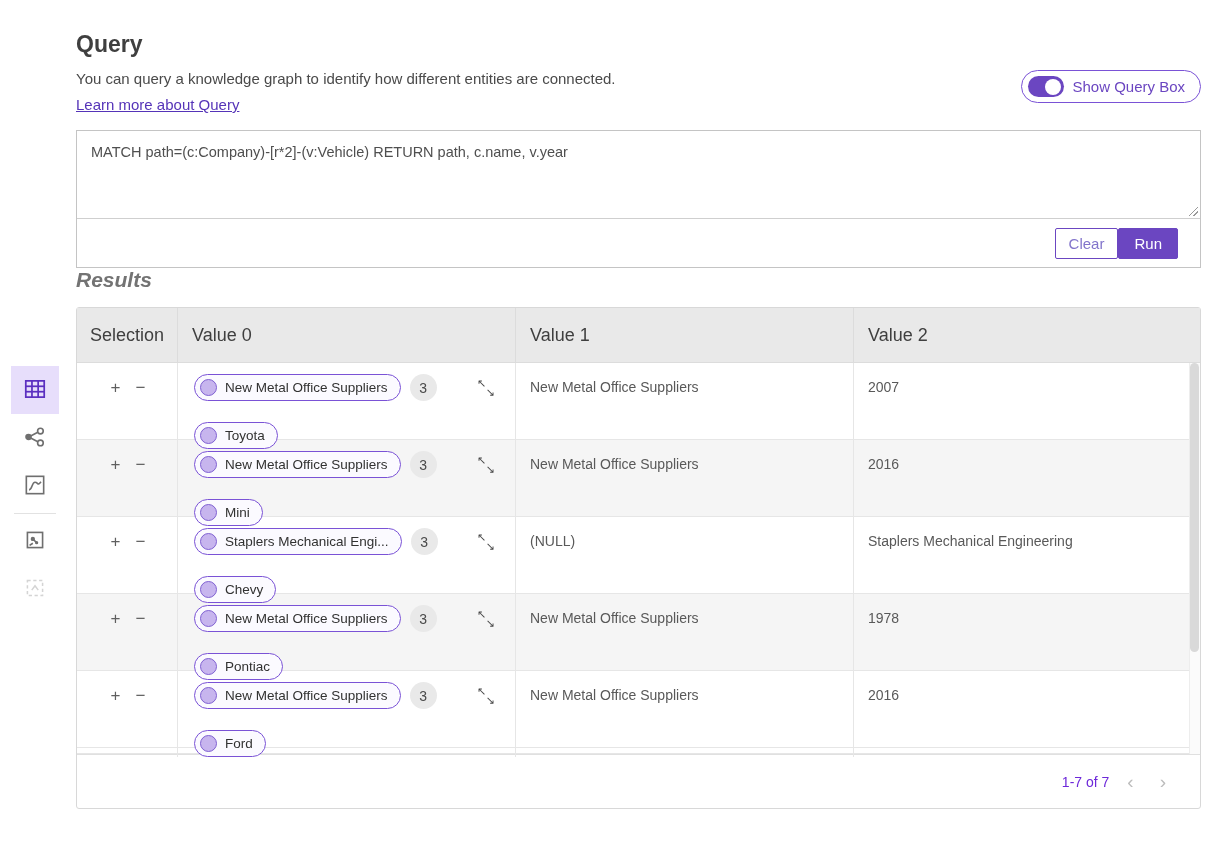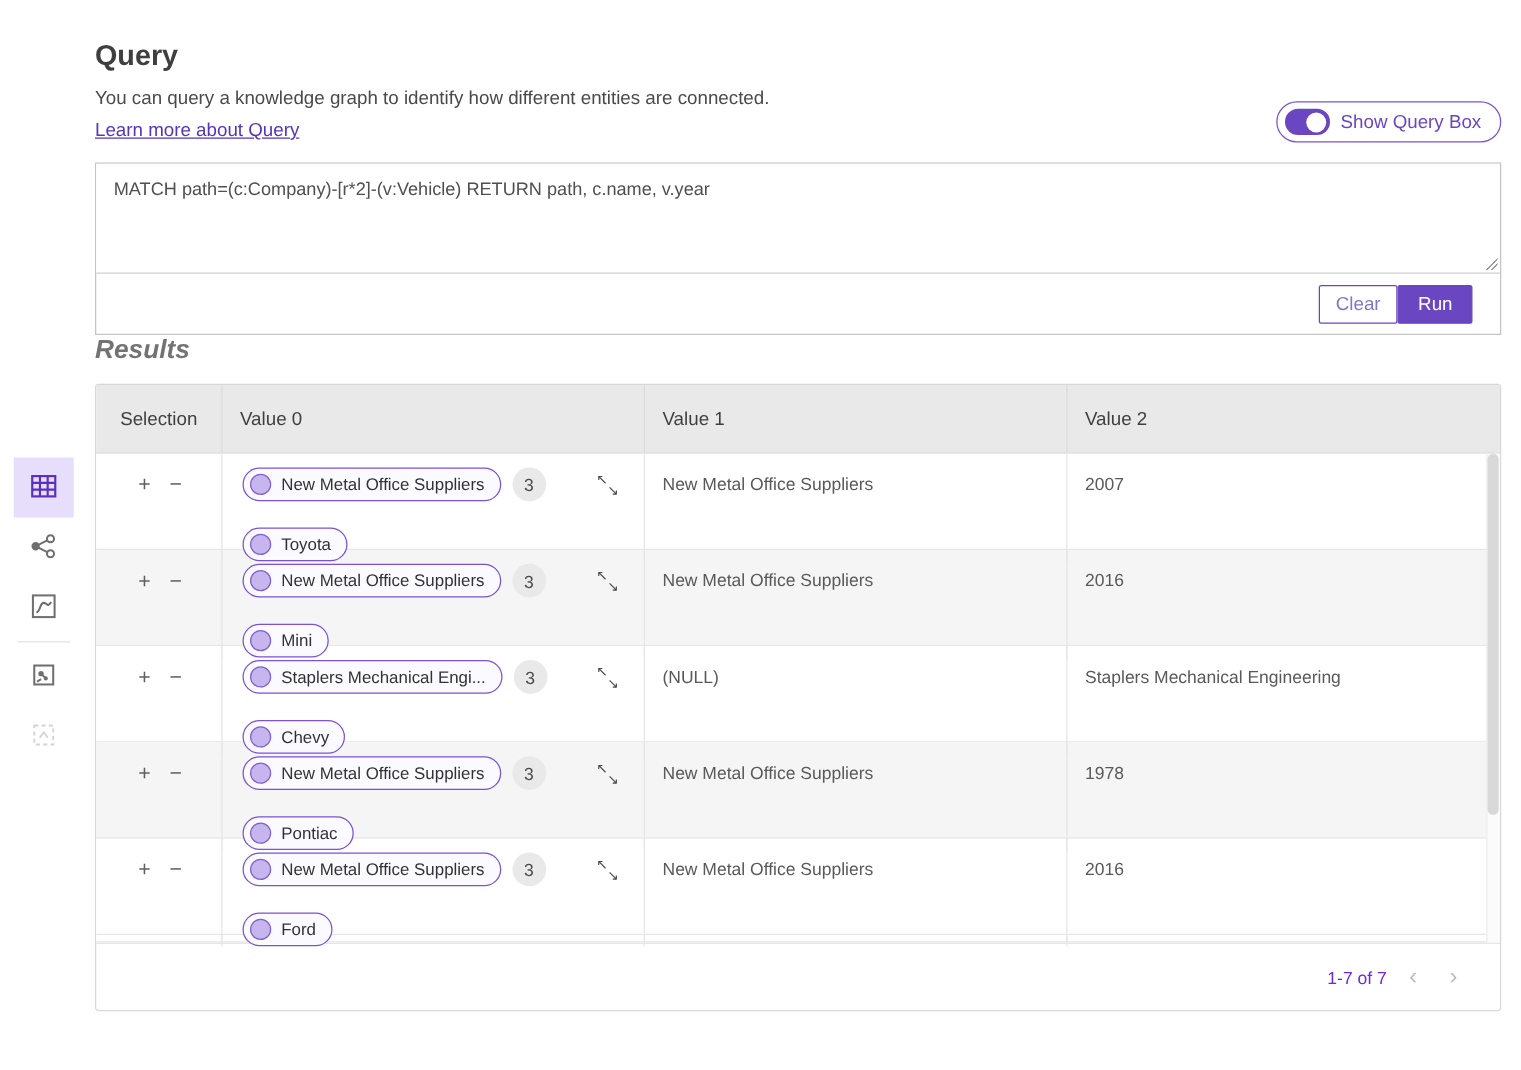--- a/index.html
+++ b/index.html
@@ -10,21 +10,21 @@
   
   .sidebar { position:absolute; left:10px; top:366px; width:50px; display:flex; flex-direction:column; align-items:center; }
   .side-btn { width:48px; height:48px; display:flex; align-items:center; justify-content:center; color:#6f6f6f; background:transparent; border:none; cursor:pointer; }
   .side-btn.active { background:#e7defb; color:#5b2fc0; }
   .side-btn.disabled { color:#d4d4d4; }
   .side-divider { width:42px; height:1px; background:#e2e2e2; margin:3px 0; }
 
   
   .main { position:absolute; left:76px; top:0; width:1125px; }
   .page-title { margin-top:31px; font-size:23px; font-weight:bold; color:#3f3f3f; }
-  .sub-row { display:flex; justify-content:space-between; align-items:flex-end; margin-top:12px; }
+  .sub-row { display:flex; justify-content:space-between; align-items:flex-start; margin-top:12px; }
   .desc { font-size:15px; color:#4a4a4a; }
   .learn-link { display:inline-block; margin-top:9px; font-size:15px; font-weight:normal; color:#5534b8; text-decoration:underline; cursor:pointer; }
 
   .toggle-pill { display:flex; align-items:center; gap:8px; border:1px solid #7a52d6; border-radius:18px; padding:5px 15px 5px 6px; background:#fff; cursor:pointer; }
   .switch { position:relative; width:36px; height:21px; background:#6b46c1; border-radius:11px; }
   .knob { position:absolute; top:2.5px; right:3px; width:16px; height:16px; background:#fff; border-radius:50%; }
   .toggle-label { font-size:15px; color:#6b46c1; }
 
   
   .query-card { margin-top:16px; border:1px solid #c4c4c4; background:#fff; }
@@ -36,21 +36,21 @@
   .btn { font-family:"Liberation Sans", sans-serif; font-size:15px; border-radius:2px; cursor:pointer; }
   .btn-clear { background:#fff; border:1px solid #6b46c1; color:#8274cb; padding:6px 13px; }
   .btn-run { background:#6b46c1; border:1px solid #6b46c1; color:#fff; padding:6px 15px; }
 
   
   .results-title { font-size:21px; font-weight:bold; color:#737373;font-style:italic; }
   .results-card { margin-top:15px; border:1px solid #d8d8d8; border-radius:3px; background:#fff; }
 
   .tgrid { display:grid; grid-template-columns:100px 338px 338px 1fr; }
   .thead { background:#e9e9e9; height:55px; border-bottom:1px solid #dcdcdc; }
-  .th { display:flex; align-items:center; font-size:15px; color:#3f3f3f; padding-left:14px; border-left:1px solid #dcdcdc; }
+  .th { display:flex; align-items:center; font-size:18px; color:#3f3f3f; padding-left:14px; border-left:1px solid #dcdcdc; }
   .th:first-child { border-left:none; justify-content:center; padding-left:0; }
 
   .tbody { position:relative; }
   .trow { height:77px; border-bottom:1px solid #e6e6e6; background:#fff; }
   .trow.alt { background:#f5f5f5; }
   .td { border-left:1px solid #e6e6e6; padding:16px 12px 0 14px; font-size:14px; color:#595959; }
   .td:first-child { border-left:none; }
   .td-sel { display:flex; justify-content:center; gap:15px; padding-top:16px; }
   .sel-glyph { font-size:17px; color:#5f5f5f; cursor:pointer; line-height:1; }
   .td-chips { padding:11px 20px 0 16px; }

